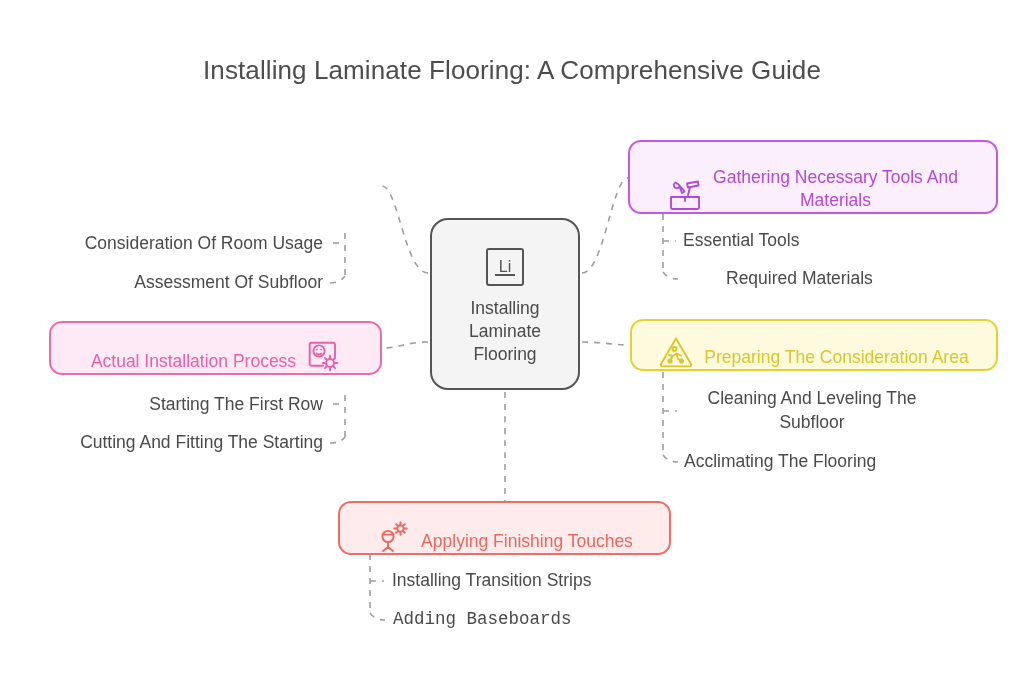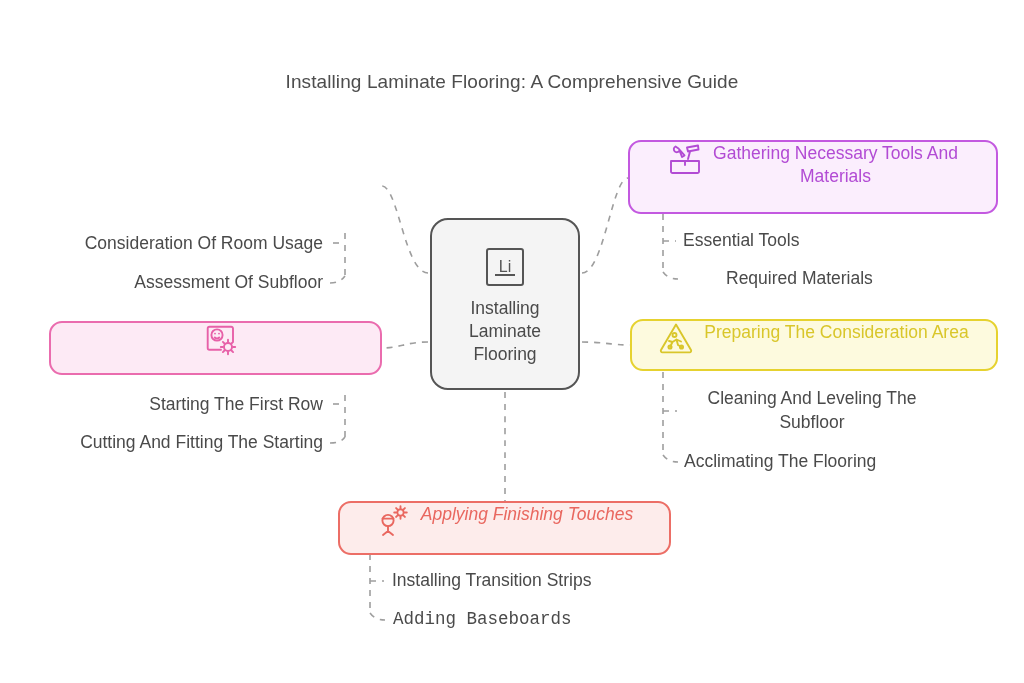--- a/index.html
+++ b/index.html
@@ -31,25 +31,24 @@
     height: 683px;
     pointer-events: none;
   }
 
   .page-title {
     position: absolute;
     left: 0;
     top: 55px;
     width: 1024px;
     text-align: center;
-    font-size: 19px;
+    font-size: 26px;
     color: #4d4d4d;
     letter-spacing: .1px;
     white-space: pre;
-    margin-top: 16px;
   }
 
   
   .center-node {
     position: absolute;
     left: 430px;
     top: 218px;
     width: 150px;
     height: 172px;
     box-sizing: border-box;
@@ -75,21 +74,21 @@
   }
 
   
   .branch {
     position: absolute;
     box-sizing: border-box;
     border-radius: 13px;
     border-width: 2px;
     border-style: solid;
     display: flex;
-    align-items: flex-start;
+    align-items: flex-end;
     justify-content: center;
     padding: 0 12px;
   }
   .branch .b-label {
     font-size: 17.5px;
     line-height: 23px;
     text-align: center;
     white-space: pre-line;
   }
   .branch .b-icon {
@@ -178,20 +177,21 @@
         <path d="M17,19 L17,23"></path>
       </g>
     </svg>
     <div class="b-label" style="color:#b24bd4;">Gathering Necessary Tools And
 Materials</div>
   </div>
   <div class="sub left-align" style="left:683px; top:229px; width:300px;">Essential Tools</div>
   <div class="sub left-align" style="left:686px; top:267px; width:300px;margin-left:40px;">Required Materials</div>
 
   <div class="branch icon-right" style="left:49px; top:321px; width:333px; height:54px; background:#fdeaf5; border-color:#ea6cae;">
+    <div class="b-label" style="color:#e760a8;">Actual Installation Process</div>
     <svg class="b-icon" viewBox="0 0 34 34">
       <g fill="none" stroke="#e760a8" stroke-width="1.9" stroke-linecap="round" stroke-linejoin="round">
         <path d="M29,18 L29,5.5 a1.8,1.8 0 0 0 -1.8,-1.8 L5.5,3.7 a1.8,1.8 0 0 0 -1.8,1.8 L3.7,25 a1.8,1.8 0 0 0 1.8,1.8 L17,26.8"></path>
         <circle cx="13" cy="12" r="5.6"></circle>
         <circle cx="11" cy="10.6" r="0.9" fill="#e760a8" stroke="none"></circle>
         <circle cx="15" cy="10.6" r="0.9" fill="#e760a8" stroke="none"></circle>
         <path d="M10.8,14.5 a3,3 0 0 0 4.4,0"></path>
         <circle cx="24" cy="24" r="4"></circle>
         <path d="M24,16.8 L24,19 M24,29 L24,31.2 M16.8,24 L19,24 M29,24 L31.2,24 M18.9,18.9 L20.5,20.5 M27.5,27.5 L29.1,29.1 M29.1,18.9 L27.5,20.5 M20.5,27.5 L18.9,29.1"></path>
       </g>
@@ -219,18 +219,18 @@
   <div class="branch icon-left" style="left:338px; top:501px; width:333px; height:54px; background:#fdeceb; border-color:#ec6e66;">
     <svg class="b-icon" viewBox="0 0 34 34">
       <g fill="none" stroke="#e9675f" stroke-width="1.9" stroke-linecap="round" stroke-linejoin="round">
         <circle cx="12" cy="17.5" r="5.6"></circle>
         <path d="M6.6,15.6 L17.4,15.6"></path>
         <path d="M12,23.1 L12,28 M12,28 L7,32 M12,28 L17,32"></path>
         <circle cx="24.5" cy="9.5" r="3.2"></circle>
         <path d="M24.5,3.2 L24.5,5.1 M24.5,13.9 L24.5,15.8 M18.2,9.5 L20.1,9.5 M28.9,9.5 L30.8,9.5 M20.1,5.1 L21.4,6.4 M27.6,12.6 L28.9,13.9 M28.9,5.1 L27.6,6.4 M21.4,12.6 L20.1,13.9"></path>
       </g>
     </svg>
-    <div class="b-label" style="color:#e9675f;font-style:italic;">Applying Finishing Touches</div>
+    <div class="b-label" style="color:#e9675f;">Applying Finishing Touches</div>
   </div>
   <div class="sub left-align" style="left:392px; top:569px; width:300px;">Installing Transition Strips</div>
   <div class="sub left-align" style="left:393px; top:608px; width:300px;font-family:Liberation Mono, monospace;">Adding Baseboards</div>
 
 </div>
 
 </body></html>

